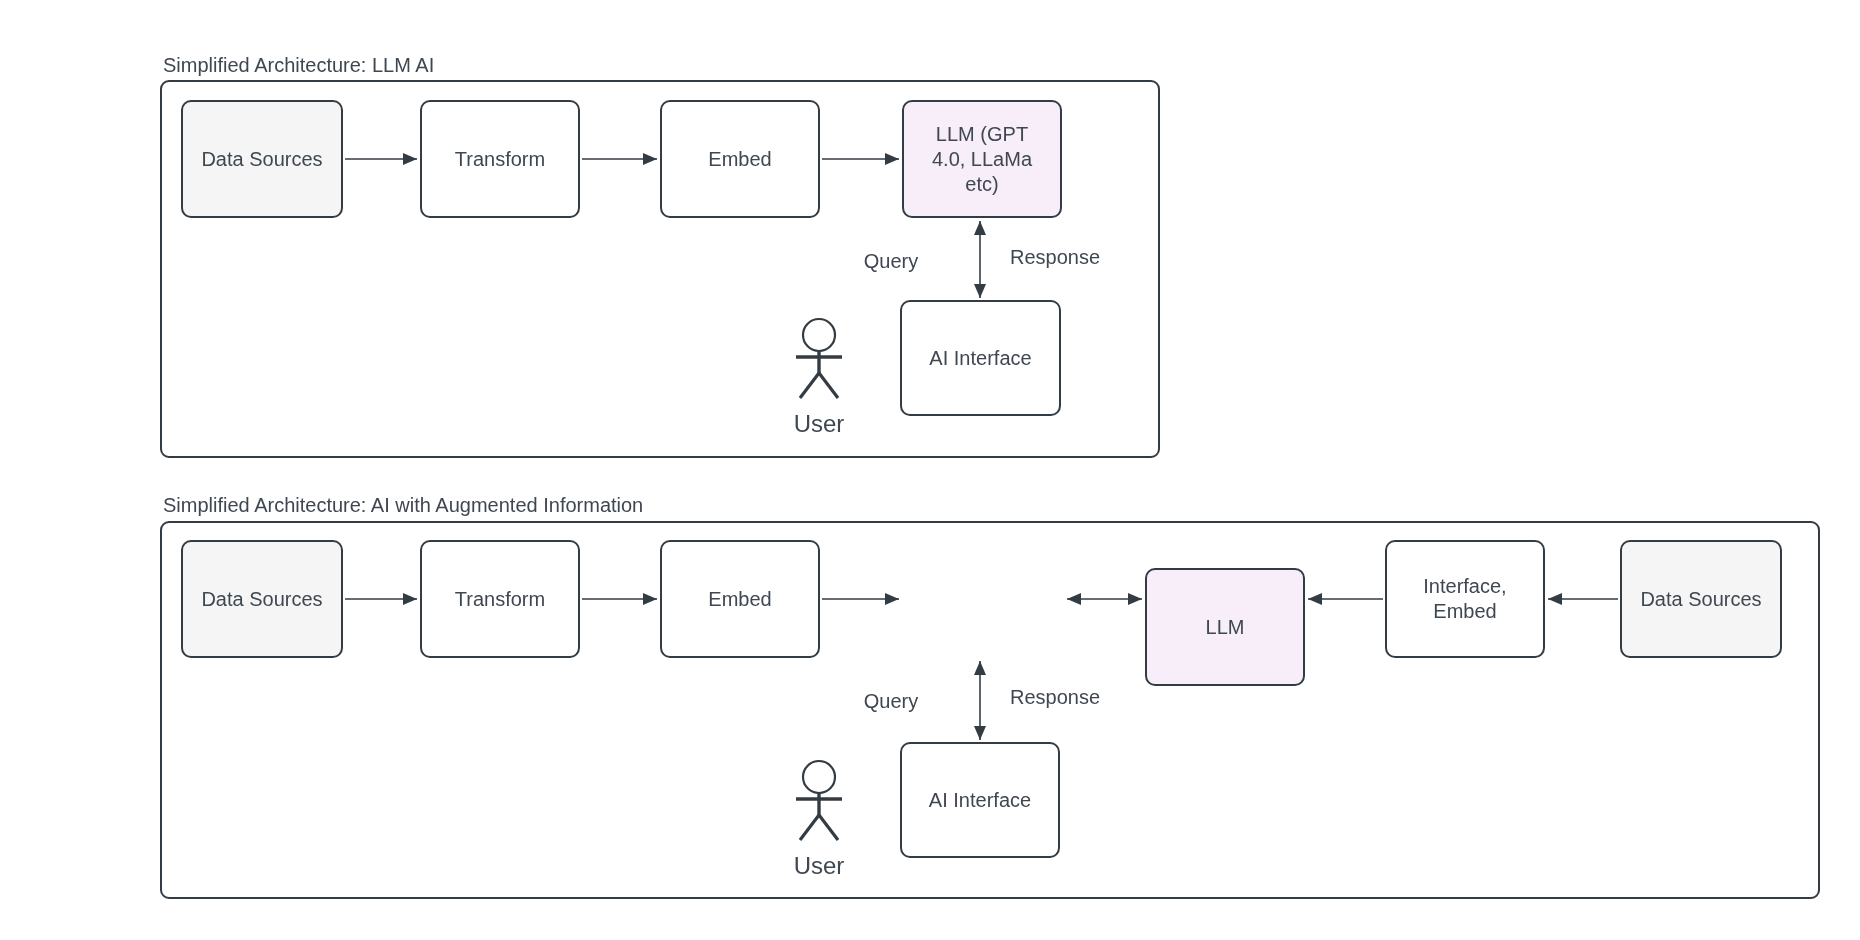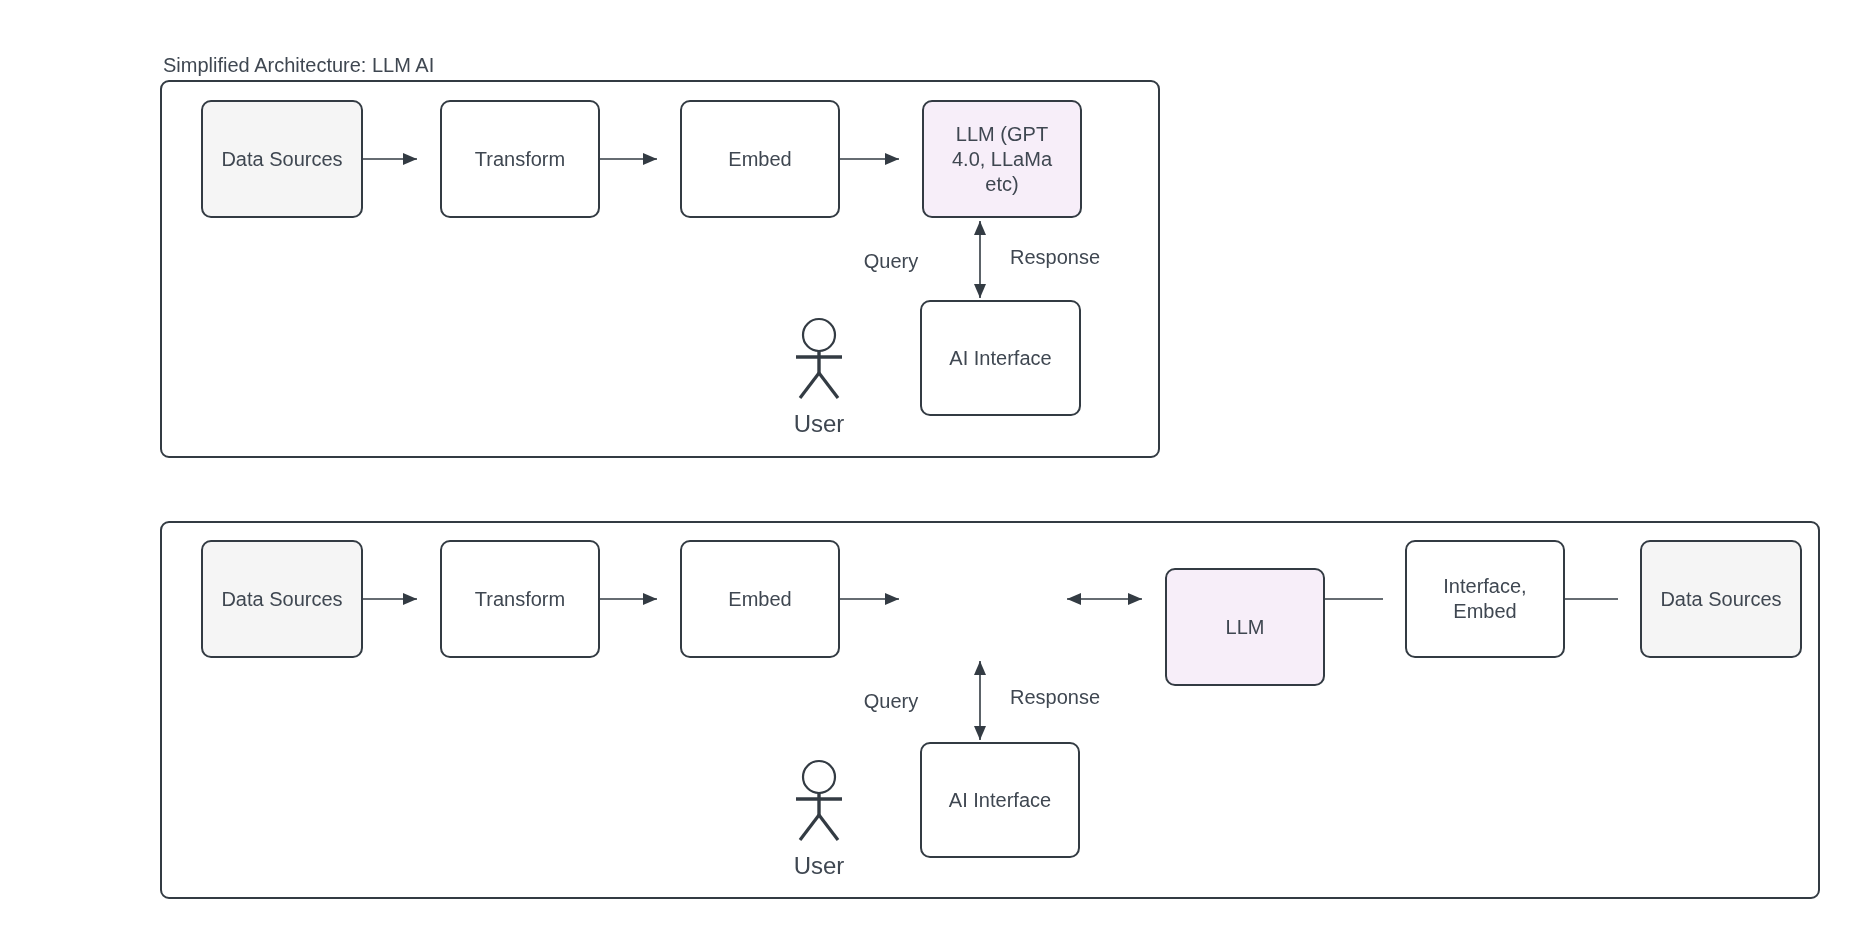--- a/index.html
+++ b/index.html
@@ -19,21 +19,21 @@
     position:absolute;border:2px solid var(--stroke);border-radius:9px;
     background:transparent;box-sizing:border-box;
   }
   .diagram-title{
     position:absolute;font-size:20px;line-height:24px;color:var(--text);white-space:nowrap;
   }
   .node{
     position:absolute;border:2px solid var(--stroke);border-radius:10px;
     display:flex;align-items:center;justify-content:center;text-align:center;
     box-sizing:border-box;font-size:20px;line-height:25px;color:var(--text);
-    background:var(--white-fill);padding:4px 8px;margin-left:20px;
+    background:var(--white-fill);padding:4px 8px;
   }
   .node .lbl{white-space:pre-line;}
   .node.gray{background:var(--gray-fill);align-items:center;}
   .node.pink{background:var(--pink-fill);}
   .edge-label{
     position:absolute;font-size:20px;line-height:22px;color:var(--text);white-space:nowrap;
   }
   .edge-label.right-align{text-align:center;}
   .actor-label{
     position:absolute;font-size:24px;line-height:22px;color:var(--text);
@@ -106,20 +106,21 @@
 
   <div class="edge-label right-align" style="left:840px;top:250px;width:102px">Query</div>
   <div class="edge-label" style="left:1010px;top:246px">Response</div>
 
   <div class="node" style="left:900px;top:300px;width:161px;height:116px">
     <span class="lbl">AI Interface</span>
   </div>
 
   <div class="actor-label" style="left:779px;top:413px">User</div>
 
+  <div class="diagram-title" style="left:163px;top:493px">Simplified Architecture: AI with Augmented Information</div>
 
   <div class="frame" style="left:160px;top:521px;width:1660px;height:378px"></div>
 
   <div class="node gray" style="left:181px;top:540px;width:162px;height:118px">
     <span class="lbl">Data Sources</span>
   </div>
   <div class="node" style="left:420px;top:540px;width:160px;height:118px">
     <span class="lbl">Transform</span>
   </div>
   <div class="node" style="left:660px;top:540px;width:160px;height:118px">

